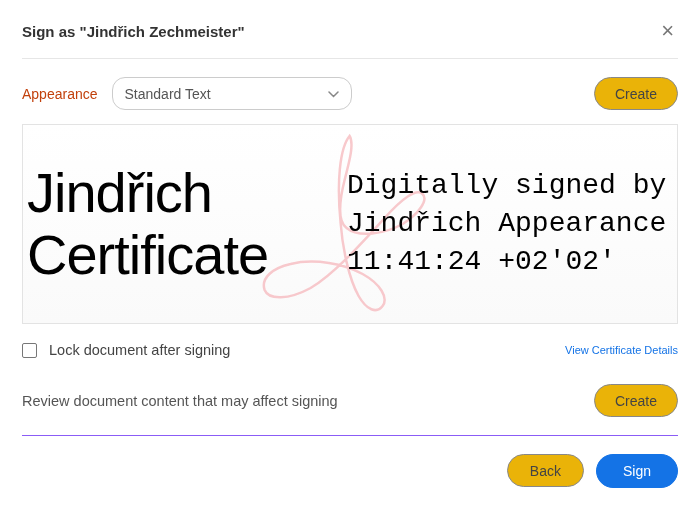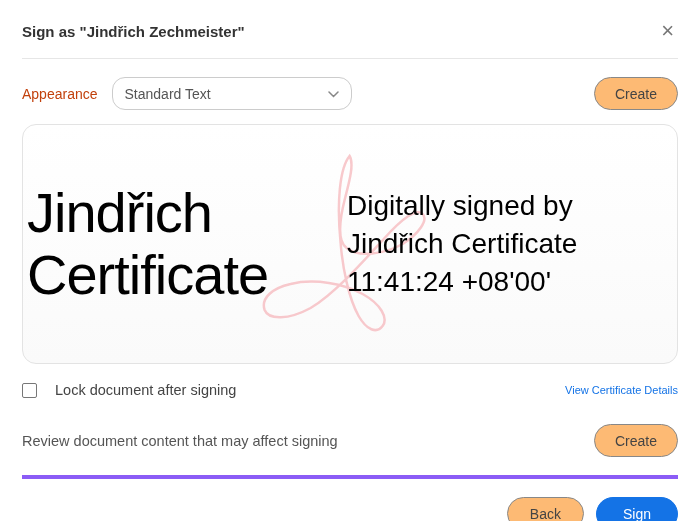--- a/index.html
+++ b/index.html
@@ -71,56 +71,56 @@
     font-size: 12px;
   }
   .btn {
     display: inline-flex;
     align-items: center;
     justify-content: center;
     height: 33px;
     padding: 0 20px;
     border: 1.5px solid #888;
     border-radius: 17px;
-    background: #fdba74;
+    background: #eab308;
     color: #444;
     font-size: 14px;
     cursor: pointer;
   }
   .btn-primary {
     background: #1473e6;
     border-color: #1473e6;
     color: #fff;
   }
   .preview {
     position: relative;
     border: 1px solid #e3e3e3;
-    border-radius: 14px;
-    height: 240px;
+    border-radius: 0;
+    height: 200px;
     overflow: hidden;
     background: linear-gradient(#fff, #fafafa);
     display: flex;
     align-items: center;
   }
   .preview-left {
     flex: 1;
     padding-left: 4px;
     font-family: Arial, Helvetica, sans-serif;
     font-size: 56px;
     line-height: 1.1;
     color: #000;
     font-weight: 400;
     letter-spacing: -1px;
     position: relative;
     z-index: 2;
   }
   .preview-right {
     flex: 1;
     padding-right: 10px;
-    font-family: Liberation Sans, sans-serif;
+    font-family: Liberation Mono, monospace;
     font-size: 28px;
     line-height: 1.35;
     color: #000;
     position: relative;
     z-index: 2;
   }
   .watermark {
     position: absolute;
     top: 50%;
     left: 50%;
@@ -130,21 +130,21 @@
   }
   .lock-row {
     display: flex;
     justify-content: space-between;
     align-items: center;
     padding: 18px 0 10px 0;
   }
   .checkbox-wrap {
     display: flex;
     align-items: center;
-    gap: 18px;
+    gap: 12px;
     cursor: pointer;
   }
   .checkbox {
     width: 15px;
     height: 15px;
     border: 1.5px solid #777;
     border-radius: 2px;
     background: #fff;
   }
   .checkbox-label {
@@ -154,21 +154,21 @@
   .link {
     color: #1473e6;
     font-size: 11px;
     cursor: pointer;
   }
   .review-row {
     display: flex;
     justify-content: space-between;
     align-items: center;
     padding: 16px 0 18px 0;
-    border-bottom: 4px solid #8b5cf6;
+    border-bottom: 1px solid #8b5cf6;
   }
   .review-text {
     color: #555;
     font-size: 14.5px;
   }
   .footer {
     display: flex;
     justify-content: flex-end;
     gap: 12px;
     padding-top: 18px;
@@ -222,22 +222,22 @@
                C 130 106, 104 110, 92 100
                C 84 94, 84 76, 90 52
                C 94 36, 100 16, 95 8 Z" fill="none" stroke="#f7c0c4" stroke-width="2.5"></path>
     </svg>
     <div class="preview-left">
       <div>Jindřich</div>
       <div>Certificate</div>
     </div>
     <div class="preview-right">
       <div>Digitally signed by</div>
-      <div>Jindřich Certificate</div>
-      <div>11:41:24 +08'00'</div>
+      <div>Jindřich Appearance</div>
+      <div>11:41:24 +02'02'</div>
     </div>
   </div>
 
   <div class="lock-row">
     <div class="checkbox-wrap">
       <div class="checkbox"></div>
       <span class="checkbox-label">Lock document after signing</span>
     </div>
     <span class="link">View Certificate Details</span>
   </div>

